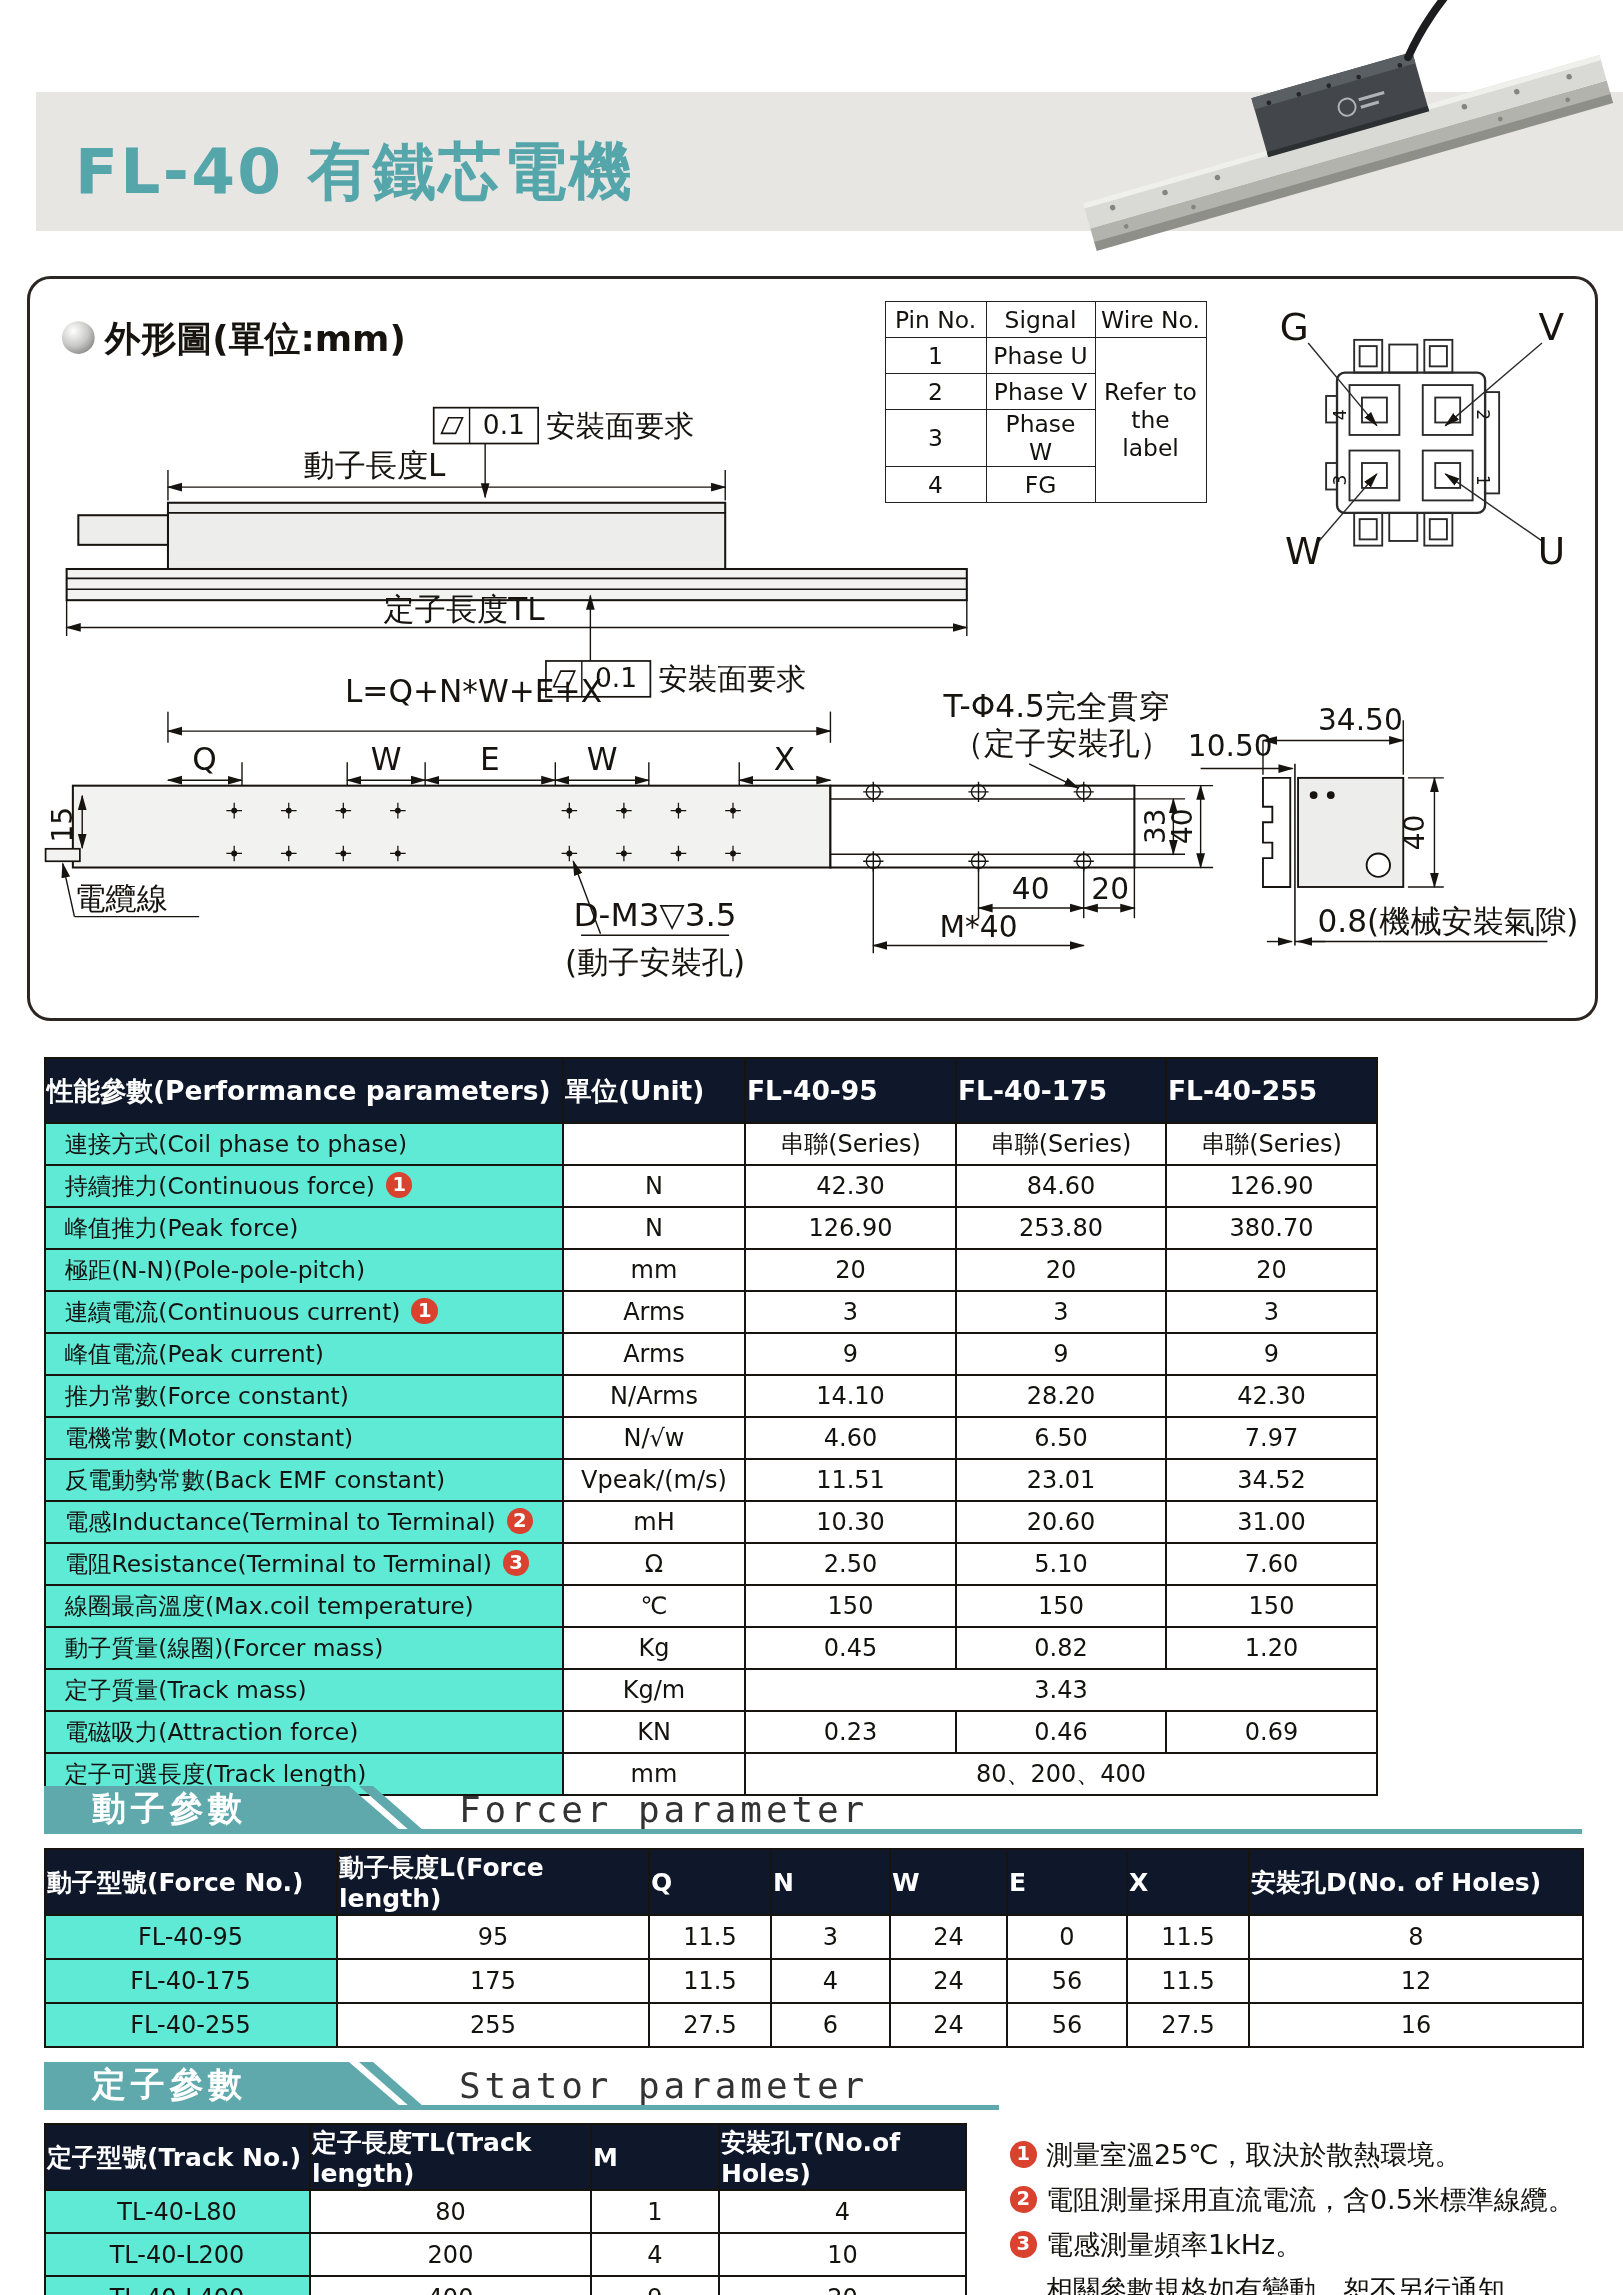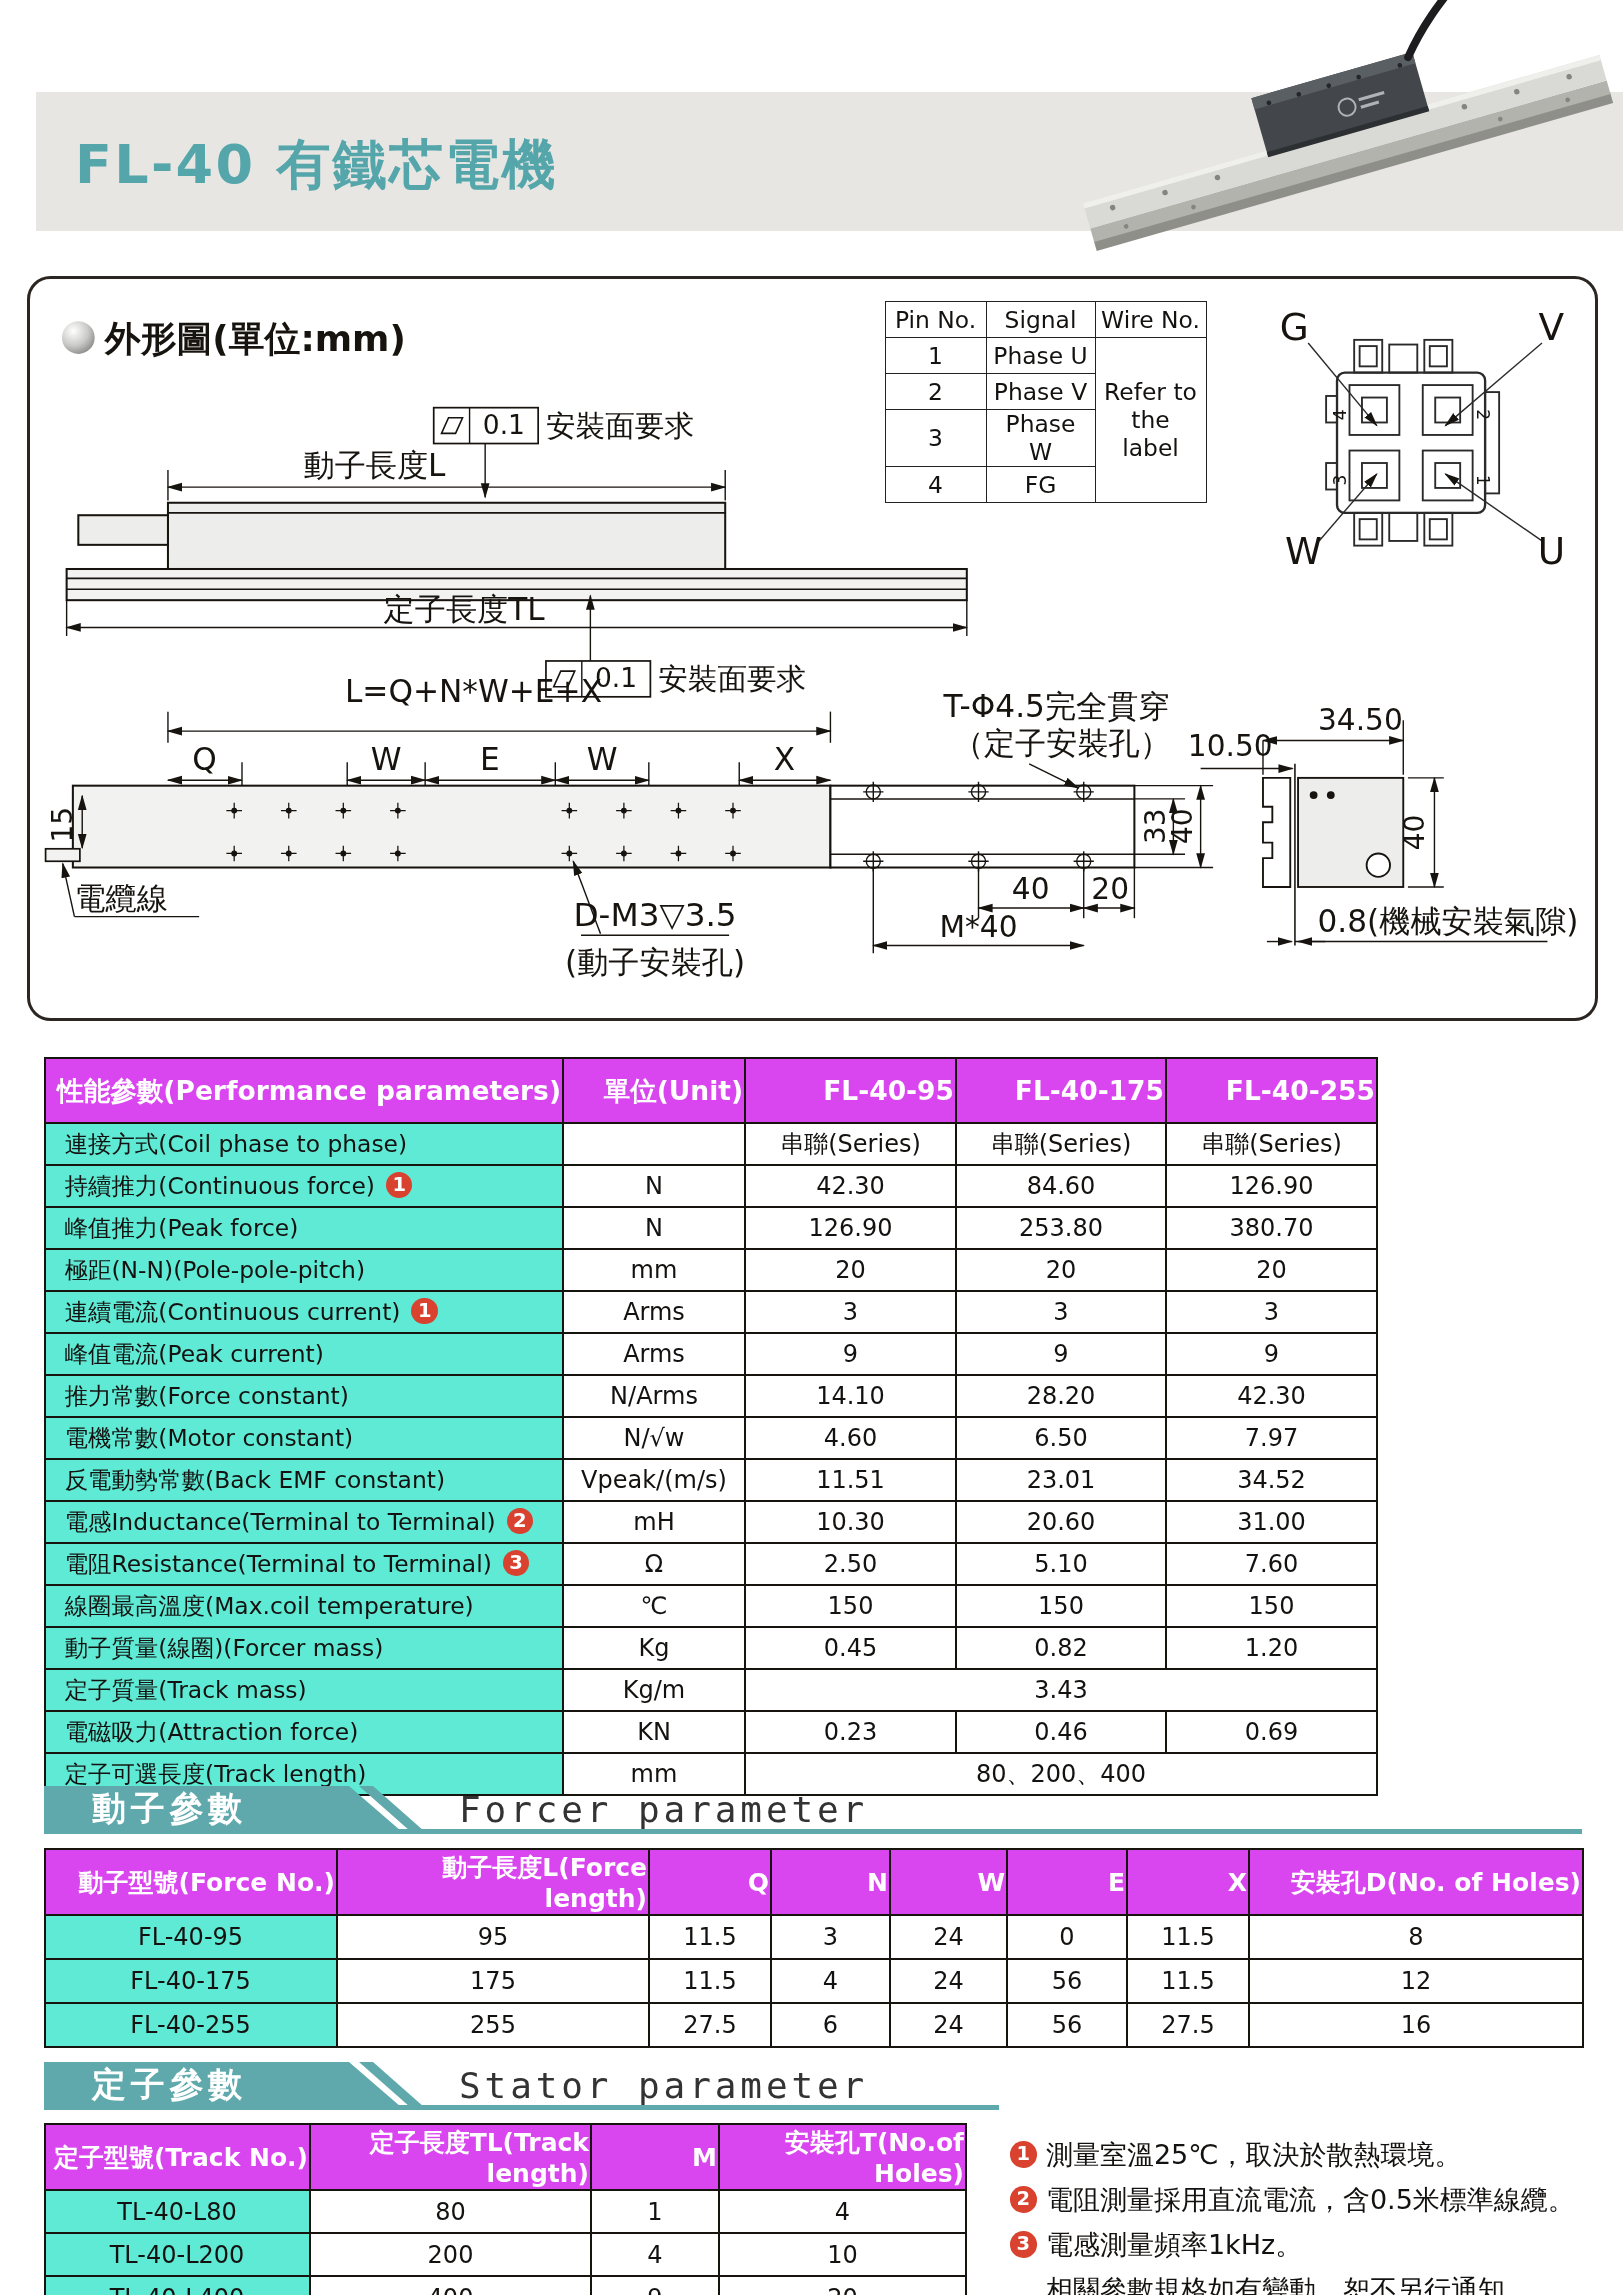--- a/index.html
+++ b/index.html
@@ -1,39 +1,39 @@
 <!DOCTYPE html>
 <html style="font-size:12.5px"><head>
 <meta charset="utf-8">
 <style>
   html,body{margin:0;padding:0;background:#fff;}
   .page{position:relative;width:1624px;height:2295px;background:#ffffff;
         font-family:"DejaVu Sans","Liberation Sans",sans-serif;color:#141210;overflow:hidden;}
 
   
   .title-band{position:absolute;left:36px;top:92px;right:0;height:139px;background:#E7E6E3;}
-  .page-title{position:absolute;left:75px;top:129px;font-size:54px;font-weight:bold;
+  .page-title{position:absolute;left:75px;top:129px;font-size:63px;font-weight:bold;
               color:#55A6AA;letter-spacing:2.3px;white-space:nowrap;}
   .photo{position:absolute;right:6.2px;top:0;width:545px;height:257px;}
 
   
   .diagram-box{position:absolute;left:26.5px;top:276px;width:1565px;height:739px;
                border:3.1px solid #2B2622;border-radius:23.4px;background:#fff;}
   svg.diag{position:absolute;left:0;top:0;width:1565px;height:739px;}
   svg.diag text{fill:#17130F;}
 
   .pin-table{position:absolute;left:855px;top:22px;border-collapse:collapse;table-layout:fixed;
              background:#fff;}
   .pin-table td{border:1.6px solid #222;text-align:center;vertical-align:middle;
                 font-size:23.4px;height:35px;padding:0 4.7px;}
 
   
   table.data{border-collapse:collapse;table-layout:fixed;position:absolute;background:#fff;}
-  table.data th{background:#d946ef;color:#fff;font-weight:bold;border:2.3px solid #17130F;
-                text-align:right;vertical-align:middle;}
+  table.data th{background:#0f172a;color:#fff;font-weight:bold;border:2.3px solid #17130F;
+                text-align:left;vertical-align:middle;}
   table.data td{border:2.3px solid #17130F;text-align:center;vertical-align:middle;
                 white-space:nowrap;overflow:hidden;}
   td.param{background:#5eead4;text-align:left !important;padding-left:18.7px;}
 
   .perf{left:44px;top:1057px;width:1332px;font-size:24px;}
   .perf th{height:61px;font-size:26.5px;}
   .perf td{height:38px;}
   .perf td.param{font-size:23.4px;}
 
   .ftable{left:44px;top:1848px;width:1538px;font-size:24px;}

